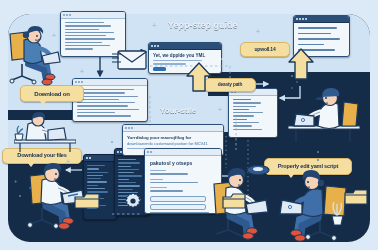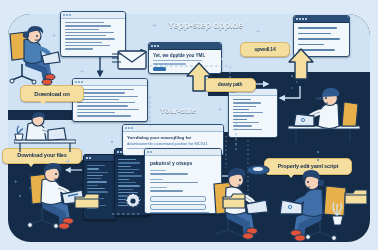--- a/index.html
+++ b/index.html
@@ -94,21 +94,21 @@
 <body>
 
 <div id="canvas">
 
   <div class="plate"></div>
   <div class="band-ul"></div>
   <div class="band-ur"></div>
   <div class="band-ll"></div>
   <div class="band-mid"></div>
 
-  <div class="plate-title" style="left:168px;top:20px;font-size:9px;">Yepp-step dpplde</div>
+  <div class="plate-title" style="left:168px;top:20px;font-size:9px;">Yepp-step guide</div>
   <div class="plate-title" style="left:160px;top:106px;font-size:8px;">Your-stile</div>
 
   <div class="win" style="left:60px;top:11px;width:64px;height:44px;">
     <div class="win-bar">
       <span class="dot"></span>
       <span class="dot"></span>
       <span class="dot"></span>
     </div>
     <div class="win-body">
       <div class="line" style="width:70%"></div>

